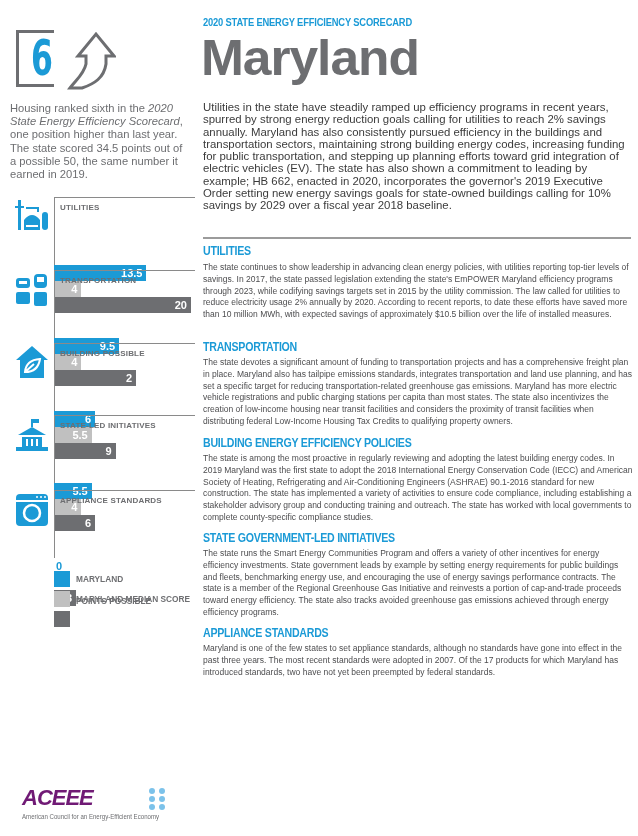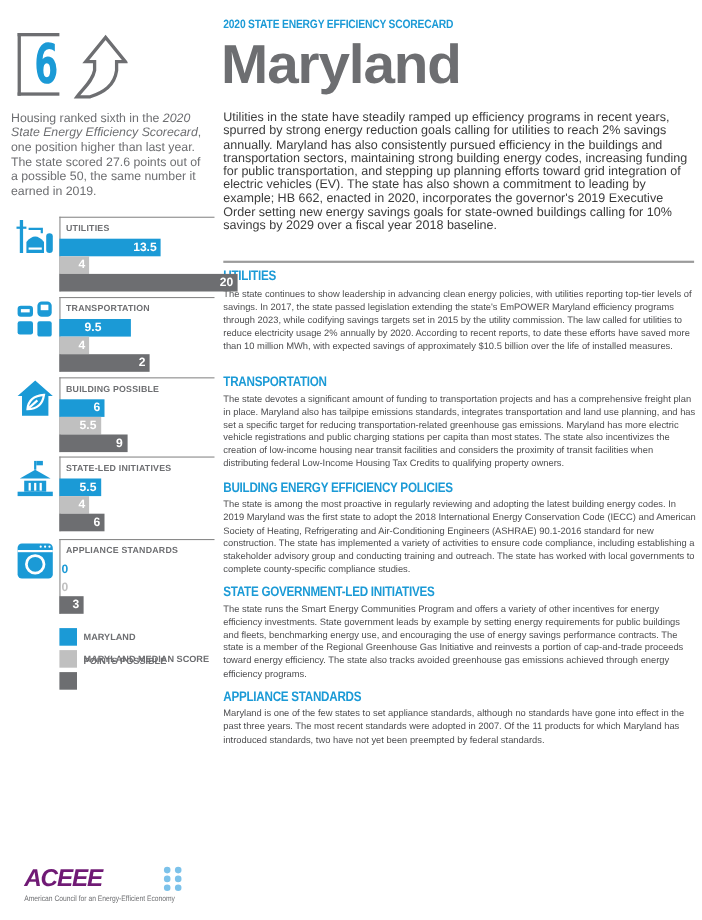--- a/index.html
+++ b/index.html
@@ -16,21 +16,21 @@
   #kicker{left:203px;top:16px;font-size:11px;font-weight:bold;color:#1b9ad6;letter-spacing:-0.2px;transform:scaleX(0.85);transform-origin:left;white-space:nowrap;}
   #title{left:201px;top:28px;font-size:50px;font-weight:bold;color:#6d6e71;line-height:60px;letter-spacing:-1px;transform:scaleX(1.03);transform-origin:left;}
   #intro{left:203px;top:101px;width:430px;font-size:11.4px;line-height:12.3px;color:#3b3b3b;}
   .rule{background:#9b9b9b;height:1.5px;}
   
   .sec-h{font-weight:bold;color:#1b9ad6;font-size:12.5px;letter-spacing:-0.3px;transform:scaleX(0.85);transform-origin:left;white-space:nowrap;position:absolute;left:203px;}
   .sec-p{position:absolute;left:203px;width:430px;font-size:8.5px;line-height:11.8px;color:#4d4d4f;}
   
   .cat{position:absolute;left:54px;width:141px;border-top:1.5px solid #8a8a8a;border-left:1.5px solid #8a8a8a;box-sizing:border-box;}
   .cat-label{position:absolute;left:60px;font-size:8px;font-weight:bold;color:#6d6e71;letter-spacing:0.2px;white-space:nowrap;}
-  .bar{position:absolute;left:54px;height:16px;color:#fff;font-weight:bold;font-size:11px;line-height:16px;text-align:right;box-sizing:border-box;padding-right:4px;}
+  .bar{position:absolute;left:54px;height:16px;color:#fff;font-weight:bold;font-size:11px;line-height:16px;text-align:right;box-sizing:border-box;padding-right:4px;margin-top:48px;}
   .bar.md{background:#1b9ad6;}
   .bar.med{background:#c0c0c0;}
   .bar.pp{background:#6d6e71;}
   .bar.zero-md{background:transparent;color:#1b9ad6;text-align:left;padding-left:2px;}
   .bar.zero-med{background:transparent;color:#c0c0c0;text-align:left;padding-left:2px;}
   .icon{position:absolute;left:14px;width:36px;height:36px;}
   .leg-sw{position:absolute;left:54px;width:16px;height:16px;}
   .leg-t{position:absolute;left:76px;font-size:8.3px;font-weight:bold;color:#6d6e71;white-space:nowrap;}
   
   #logo{left:22px;top:783px;}
@@ -40,41 +40,41 @@
 </style>
 </head>
 <body>
 
 <div class="abs" id="rank-box"></div>
 <div class="abs" id="rank-num">6</div>
 <svg class="abs" id="rank-arrow" viewBox="0 0 50 60">
   <path d="M4 58 C10 50 18 44 20 34 L20 26 L12 26 L30 4 L48 26 L40 26 L40 34 C38 48 28 54 16 58 Z" fill="none" stroke="#6d6e71" stroke-width="3" stroke-linejoin="miter"></path>
 </svg>
 
-<div class="abs" id="summary"><span>Housing ranked sixth in the </span><i>2020 State Energy Efficiency Scorecard</i><span>, one position higher than last year. The state scored 27.6 points out of a possible 50, the same number it earned in 2019.</span></div>
+<div class="abs" id="summary"><span>Housing ranked sixth in the </span><i>2020 State Energy Efficiency Scorecard</i><span>, one position higher than last year. The state scored 34.5 points out of a possible 50, the same number it earned in 2019.</span></div>
 
 <div class="abs" id="kicker">2020 STATE ENERGY EFFICIENCY SCORECARD</div>
 <div class="abs" id="title">Maryland</div>
 <div class="abs" id="intro">Utilities in the state have steadily ramped up efficiency programs in recent years, spurred by strong energy reduction goals calling for utilities to reach 2% savings annually. Maryland has also consistently pursued efficiency in the buildings and transportation sectors, maintaining strong building energy codes, increasing funding for public transportation, and stepping up planning efforts toward grid integration of electric vehicles (EV). The state has also shown a commitment to leading by example; HB 662, enacted in 2020, incorporates the governor's 2019 Executive Order setting new energy savings goals for state-owned buildings calling for 10% savings by 2029 over a fiscal year 2018 baseline.</div>
 <div class="abs rule" style="left:203px;top:237px;width:428px;"></div>
 
 <div class="sec-h" style="top:244px;">UTILITIES</div>
 <div class="sec-p" style="top:262px;">The state continues to show leadership in advancing clean energy policies, with utilities reporting top-tier levels of savings. In 2017, the state passed legislation extending the state's EmPOWER Maryland efficiency programs through 2023, while codifying savings targets set in 2015 by the utility commission. The law called for utilities to reduce electricity usage 2% annually by 2020. According to recent reports, to date these efforts have saved more than 10 million MWh, with expected savings of approximately $10.5 billion over the life of installed measures.</div>
 
 <div class="sec-h" style="top:340px;">TRANSPORTATION</div>
 <div class="sec-p" style="top:357px;">The state devotes a significant amount of funding to transportation projects and has a comprehensive freight plan in place. Maryland also has tailpipe emissions standards, integrates transportation and land use planning, and has set a specific target for reducing transportation-related greenhouse gas emissions. Maryland has more electric vehicle registrations and public charging stations per capita than most states. The state also incentivizes the creation of low-income housing near transit facilities and considers the proximity of transit facilities when distributing federal Low-Income Housing Tax Credits to qualifying property owners.</div>
 
 <div class="sec-h" style="top:436px;">BUILDING ENERGY EFFICIENCY POLICIES</div>
 <div class="sec-p" style="top:453px;">The state is among the most proactive in regularly reviewing and adopting the latest building energy codes. In 2019 Maryland was the first state to adopt the 2018 International Energy Conservation Code (IECC) and American Society of Heating, Refrigerating and Air-Conditioning Engineers (ASHRAE) 90.1-2016 standard for new construction. The state has implemented a variety of activities to ensure code compliance, including establishing a stakeholder advisory group and conducting training and outreach. The state has worked with local governments to complete county-specific compliance studies.</div>
 
 <div class="sec-h" style="top:531px;">STATE GOVERNMENT-LED INITIATIVES</div>
 <div class="sec-p" style="top:548px;">The state runs the Smart Energy Communities Program and offers a variety of other incentives for energy efficiency investments. State government leads by example by setting energy requirements for public buildings and fleets, benchmarking energy use, and encouraging the use of energy savings performance contracts. The state is a member of the Regional Greenhouse Gas Initiative and reinvests a portion of cap-and-trade proceeds toward energy efficiency. The state also tracks avoided greenhouse gas emissions achieved through energy efficiency programs.</div>
 
 <div class="sec-h" style="top:626px;">APPLIANCE STANDARDS</div>
-<div class="sec-p" style="top:643px;">Maryland is one of the few states to set appliance standards, although no standards have gone into effect in the past three years. The most recent standards were adopted in 2007. Of the 11 products for which Maryland has introduced standards, two have not yet been preempted by federal standards.</div>
+<div class="sec-p" style="top:643px;">Maryland is one of the few states to set appliance standards, although no standards have gone into effect in the past three years. The most recent standards were adopted in 2007. Of the 17 products for which Maryland has introduced standards, two have not yet been preempted by federal standards.</div>
 
 <div id="chart">
   <svg class="icon" style="top:198px;" viewBox="0 0 36 36">
     <rect x="4" y="2" width="3" height="30" fill="#1b9ad6"></rect>
       <rect x="1" y="8" width="9" height="2" fill="#1b9ad6"></rect>
     <path d="M10 32 L10 22 Q18 12 26 22 L26 32 Z" fill="#1b9ad6"></path>
     <path d="M12 10 L24 10 L24 14" fill="none" stroke="#1b9ad6" stroke-width="2"></path>
     <rect x="28" y="14" width="6" height="18" rx="3" fill="#1b9ad6"></rect>
     <rect x="12" y="27" width="12" height="2" fill="#fff"></rect>
   </svg>
@@ -105,24 +105,24 @@
     <rect x="2" y="8" width="32" height="2" fill="#fff"></rect>
     <circle cx="18" cy="21" r="8" fill="none" stroke="#fff" stroke-width="2.5"></circle>
     <circle cx="23" cy="5" r="1" fill="#fff"></circle>
       <circle cx="27" cy="5" r="1" fill="#fff"></circle>
       <circle cx="31" cy="5" r="1" fill="#fff"></circle>
   </svg>
 <div class="cat" style="top: 197px; height: 68px;"></div>
     <div class="cat-label" style="top: 203px;">UTILITIES</div>
     <div class="bar md" style="top: 217px; width: 92.475px;">13.5</div>
     <div class="bar med" style="top: 233px; width: 27.4px;">4</div>
-    <div class="bar pp" style="top: 249px; width: 162px;">20</div>
+    <div class="bar pp" style="top: 249px; width: 137px;">20</div>
     <div class="cat" style="top: 270px; height: 68px;"></div>
     <div class="cat-label" style="top: 276px;">TRANSPORTATION</div>
-    <div class="bar md" style="top: 290px; width: 65.075px; text-align: center;">9.5</div>
+    <div class="bar md" style="top: 290px; width: 65.075px;">9.5</div>
     <div class="bar med" style="top: 306px; width: 27.4px;">4</div>
     <div class="bar pp" style="top: 322px; width: 82.2px;">2</div>
     <div class="cat" style="top: 343px; height: 68px;"></div>
     <div class="cat-label" style="top: 349px;">BUILDING POSSIBLE</div>
     <div class="bar md" style="top: 363px; width: 41.1px;">6</div>
     <div class="bar med" style="top: 379px; width: 37.675px;">5.5</div>
     <div class="bar pp" style="top: 395px; width: 61.65px;">9</div>
     <div class="cat" style="top: 415px; height: 68px;"></div>
     <div class="cat-label" style="top: 421px;">STATE-LED INITIATIVES</div>
     <div class="bar md" style="top: 435px; width: 37.675px;">5.5</div>

